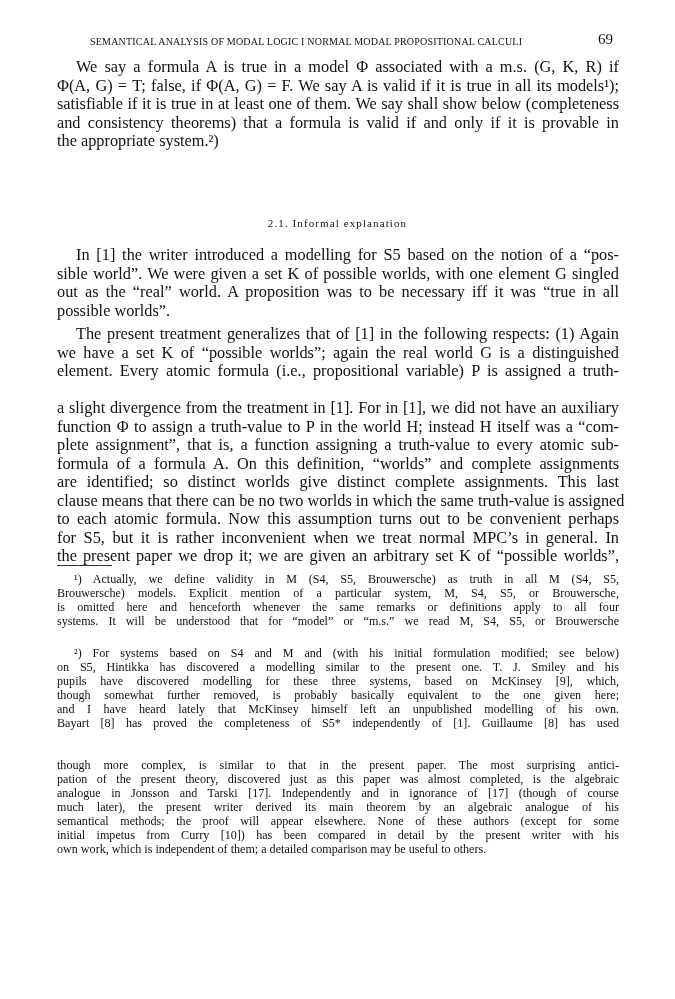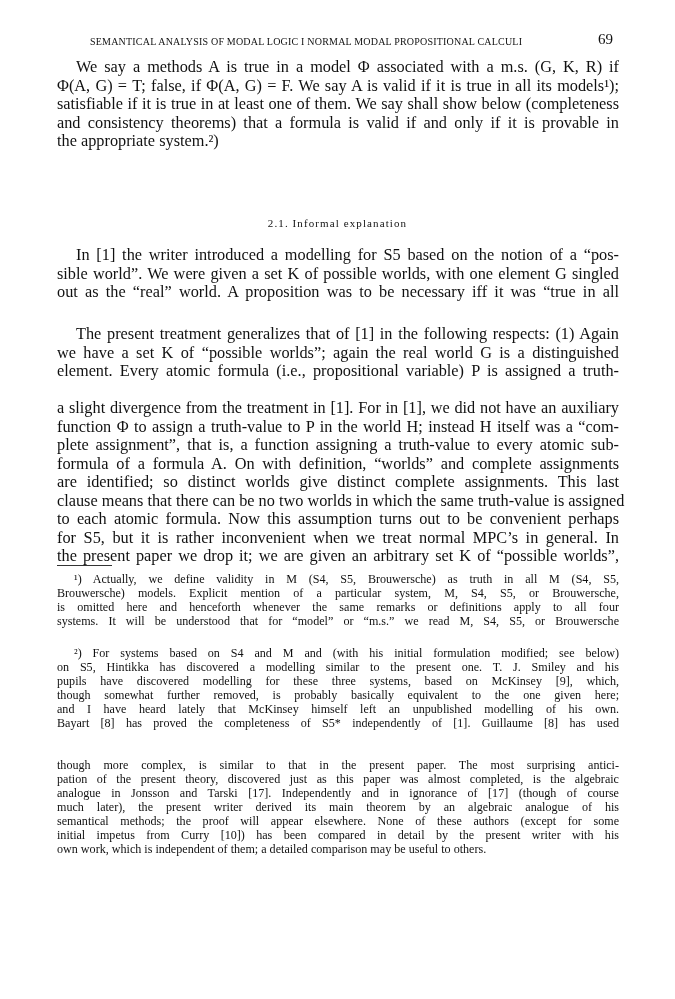--- a/index.html
+++ b/index.html
@@ -17,39 +17,40 @@
   .rule { position: absolute; left: 57px; top: 565px; width: 55px; height: 0; border-top: 1px solid #333; }
 </style>
 </head>
 <body>
 
 <div class="page">
 
   <div class="running-head">Semantical analysis of modal logic I normal modal propositional calculi</div>
   <div class="page-number">69</div>
 
-  <div class="line indent" style="top:58px">We say a methods A is true in a model Φ associated with a m.s. (G, K, R) if</div>
+  <div class="line indent" style="top:58px">We say a formula A is true in a model Φ associated with a m.s. (G, K, R) if</div>
   <div class="line" style="top:76.5px">Φ(A, G) = T; false, if Φ(A, G) = F. We say A is valid if it is true in all its models¹);</div>
   <div class="line" style="top:95px">satisfiable if it is true in at least one of them. We say shall show below (completeness</div>
   <div class="line" style="top:113.5px">and consistency theorems) that a formula is valid if and only if it is provable in</div>
   <div class="line last" style="top:132px">the appropriate system.²)</div>
 
   <div class="heading" style="top:217px">2.1. Informal explanation</div>
 
   <div class="line indent" style="top:246px">In [1] the writer introduced a modelling for S5 based on the notion of a “pos-</div>
   <div class="line" style="top:264.5px">sible world”. We were given a set K of possible worlds, with one element G singled</div>
   <div class="line" style="top:283px">out as the “real” world. A proposition was to be necessary iff it was “true in all</div>
+  <div class="line last" style="top:301.5px">possible worlds”.</div>
 
   <div class="line indent" style="top:325px">The present treatment generalizes that of [1] in the following respects: (1) Again</div>
   <div class="line" style="top:343.5px">we have a set K of “possible worlds”; again the real world G is a distinguished</div>
   <div class="line" style="top:362px">element. Every atomic formula (i.e., propositional variable) P is assigned a truth-</div>
   <div class="line" style="top:399px">a slight divergence from the treatment in [1]. For in [1], we did not have an auxiliary</div>
   <div class="line" style="top:417.5px">function Φ to assign a truth-value to P in the world H; instead H itself was a “com-</div>
   <div class="line" style="top:436px">plete assignment”, that is, a function assigning a truth-value to every atomic sub-</div>
-  <div class="line" style="top:454.5px">formula of a formula A. On with definition, “worlds” and complete assignments</div>
+  <div class="line" style="top:454.5px">formula of a formula A. On this definition, “worlds” and complete assignments</div>
   <div class="line" style="top:473px">are identified; so distinct worlds give distinct complete assignments. This last</div>
   <div class="line" style="top:491.5px">clause means that there can be no two worlds in which the same truth-value is assigned</div>
   <div class="line" style="top:510px">to each atomic formula. Now this assumption turns out to be convenient perhaps</div>
   <div class="line" style="top:528.5px">for S5, but it is rather inconvenient when we treat normal MPC’s in general. In</div>
   <div class="line" style="top:547px">the present paper we drop it; we are given an arbitrary set K of “possible worlds”,</div>
 
   <div class="rule"></div>
 
   <div class="fn indent" style="top:572px">¹) Actually, we define validity in M (S4, S5, Brouwersche) as truth in all M (S4, S5,</div>
   <div class="fn" style="top:586px">Brouwersche) models. Explicit mention of a particular system, M, S4, S5, or Brouwersche,</div>

